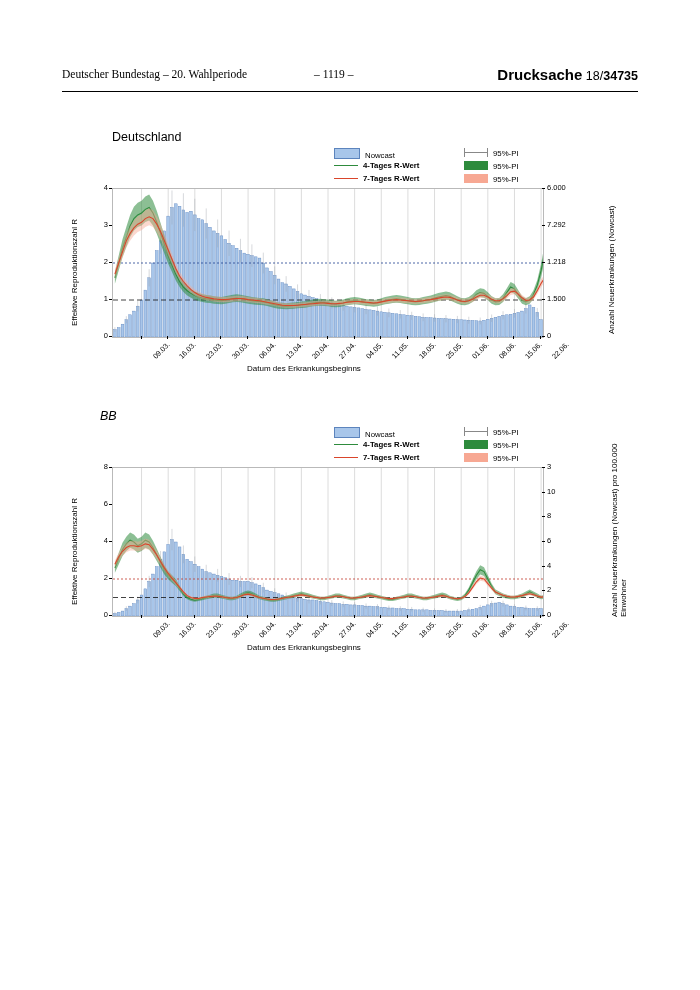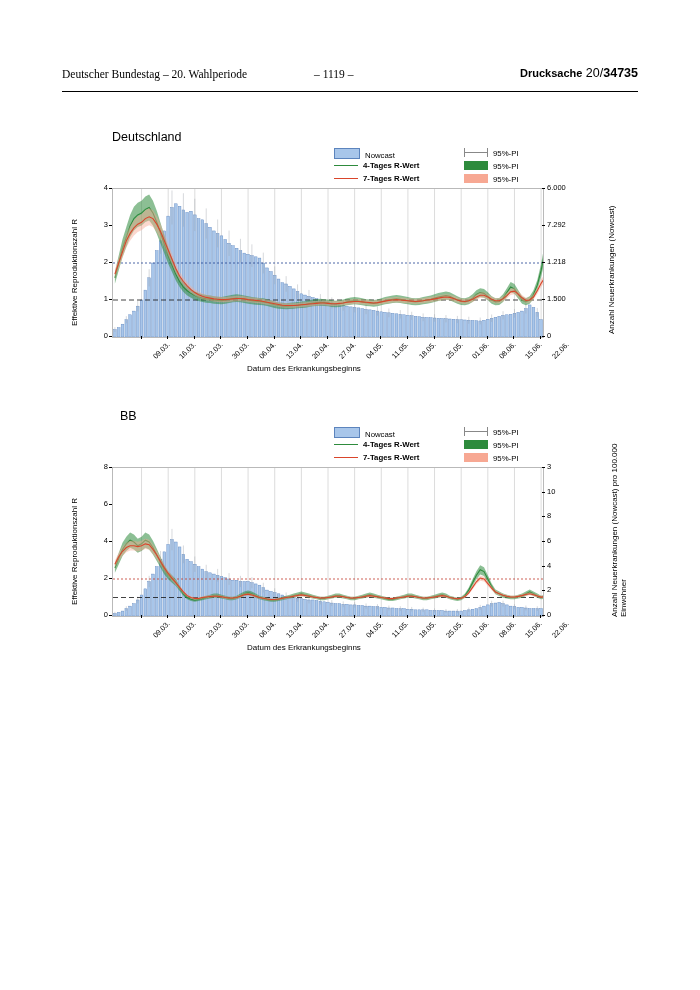--- a/index.html
+++ b/index.html
@@ -42,21 +42,21 @@
   }
   .header .right {
     position: absolute;
     right: 0; top: -2px;
     white-space: nowrap;
     font-family: "Liberation Sans", sans-serif;
     font-size: 12.5px;
   }
   .header .right .ds {
     font-weight: bold;
-    font-size: 11px;
+    font-size: 15px;
   }
   .header .right .num1 { font-weight: normal; }
   .header .right .num2 { font-weight: bold; }
   .header-rule {
     position: absolute;
     left: 62px;
     top: 91px;
     width: 576px;
     height: 1px;
     background: #000;
@@ -70,21 +70,21 @@
   #fig-bb { left: 62px; top: 405px; width: 576px; height: 250px; }
 
   .fig-title {
     position: absolute;
     left: 50px;
     top: 4px;
     font-size: 12.5px;
     color: #000;
     font-family: "Liberation Sans", sans-serif;
   }
-  #fig-bb .fig-title { left: 58px; top: 4px; }
+  #fig-bb .fig-title { left: 38px; top: 4px; font-style: italic; }
 
   
   .legend {
     position: absolute;
     top: 22px;
     font-size: 7.8px;
     color: #000;
   }
   #fig-de .legend { left: 272px; width: 250px; height: 42px; }
   #fig-bb .legend { left: 272px; width: 250px; height: 42px; }
@@ -188,21 +188,21 @@
 </head>
 <body>
 
 <div class="page">
 
   <div class="header">
     <span class="left">Deutscher Bundestag – 20. Wahlperiode</span>
     <span class="center">– 1119 –</span>
     <span class="right">
       <span class="ds">Drucksache</span>
-      <span class="num1">20/</span><span class="num2">34735</span>
+      <span class="num1">18/</span><span class="num2">34735</span>
     </span>
   </div>
   <div class="header-rule"></div>
 
   <div class="figure" id="fig-de">
     <div class="fig-title">Deutschland</div>
 
     <div class="legend">
       <div class="legend-row r0">
         <span class="lg-sw bar"></span><span class="lg-label">Nowcast</span>

